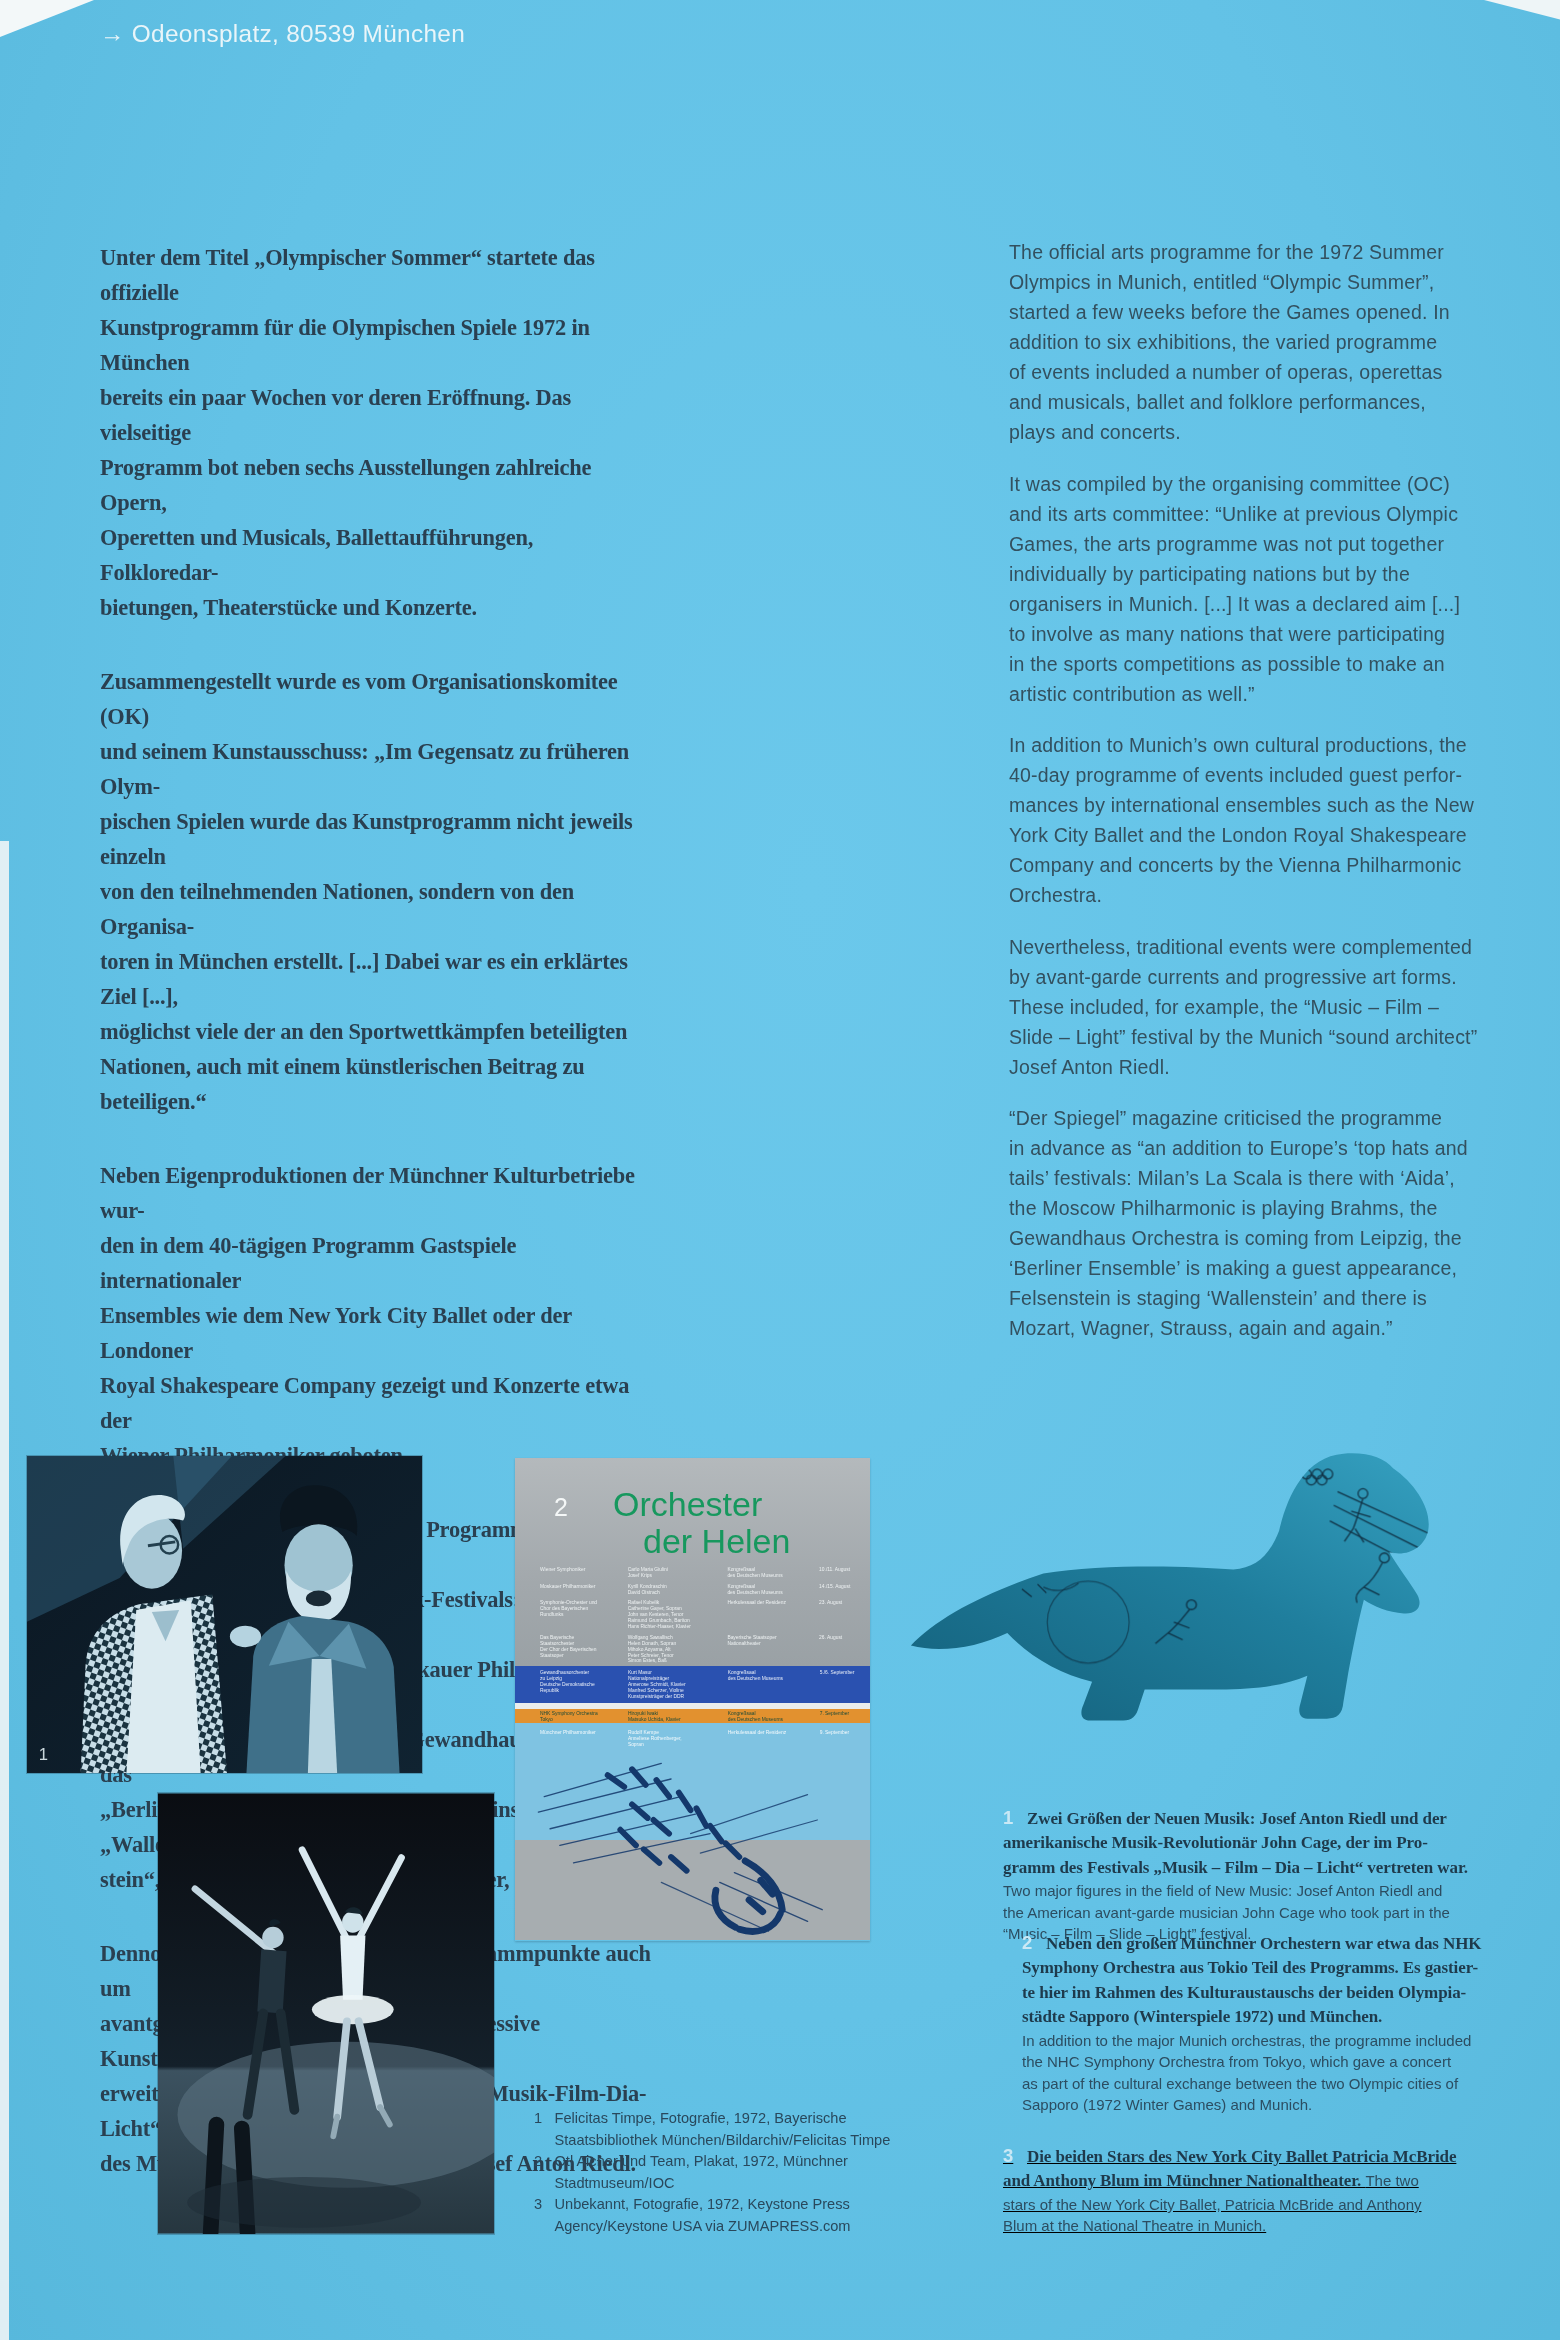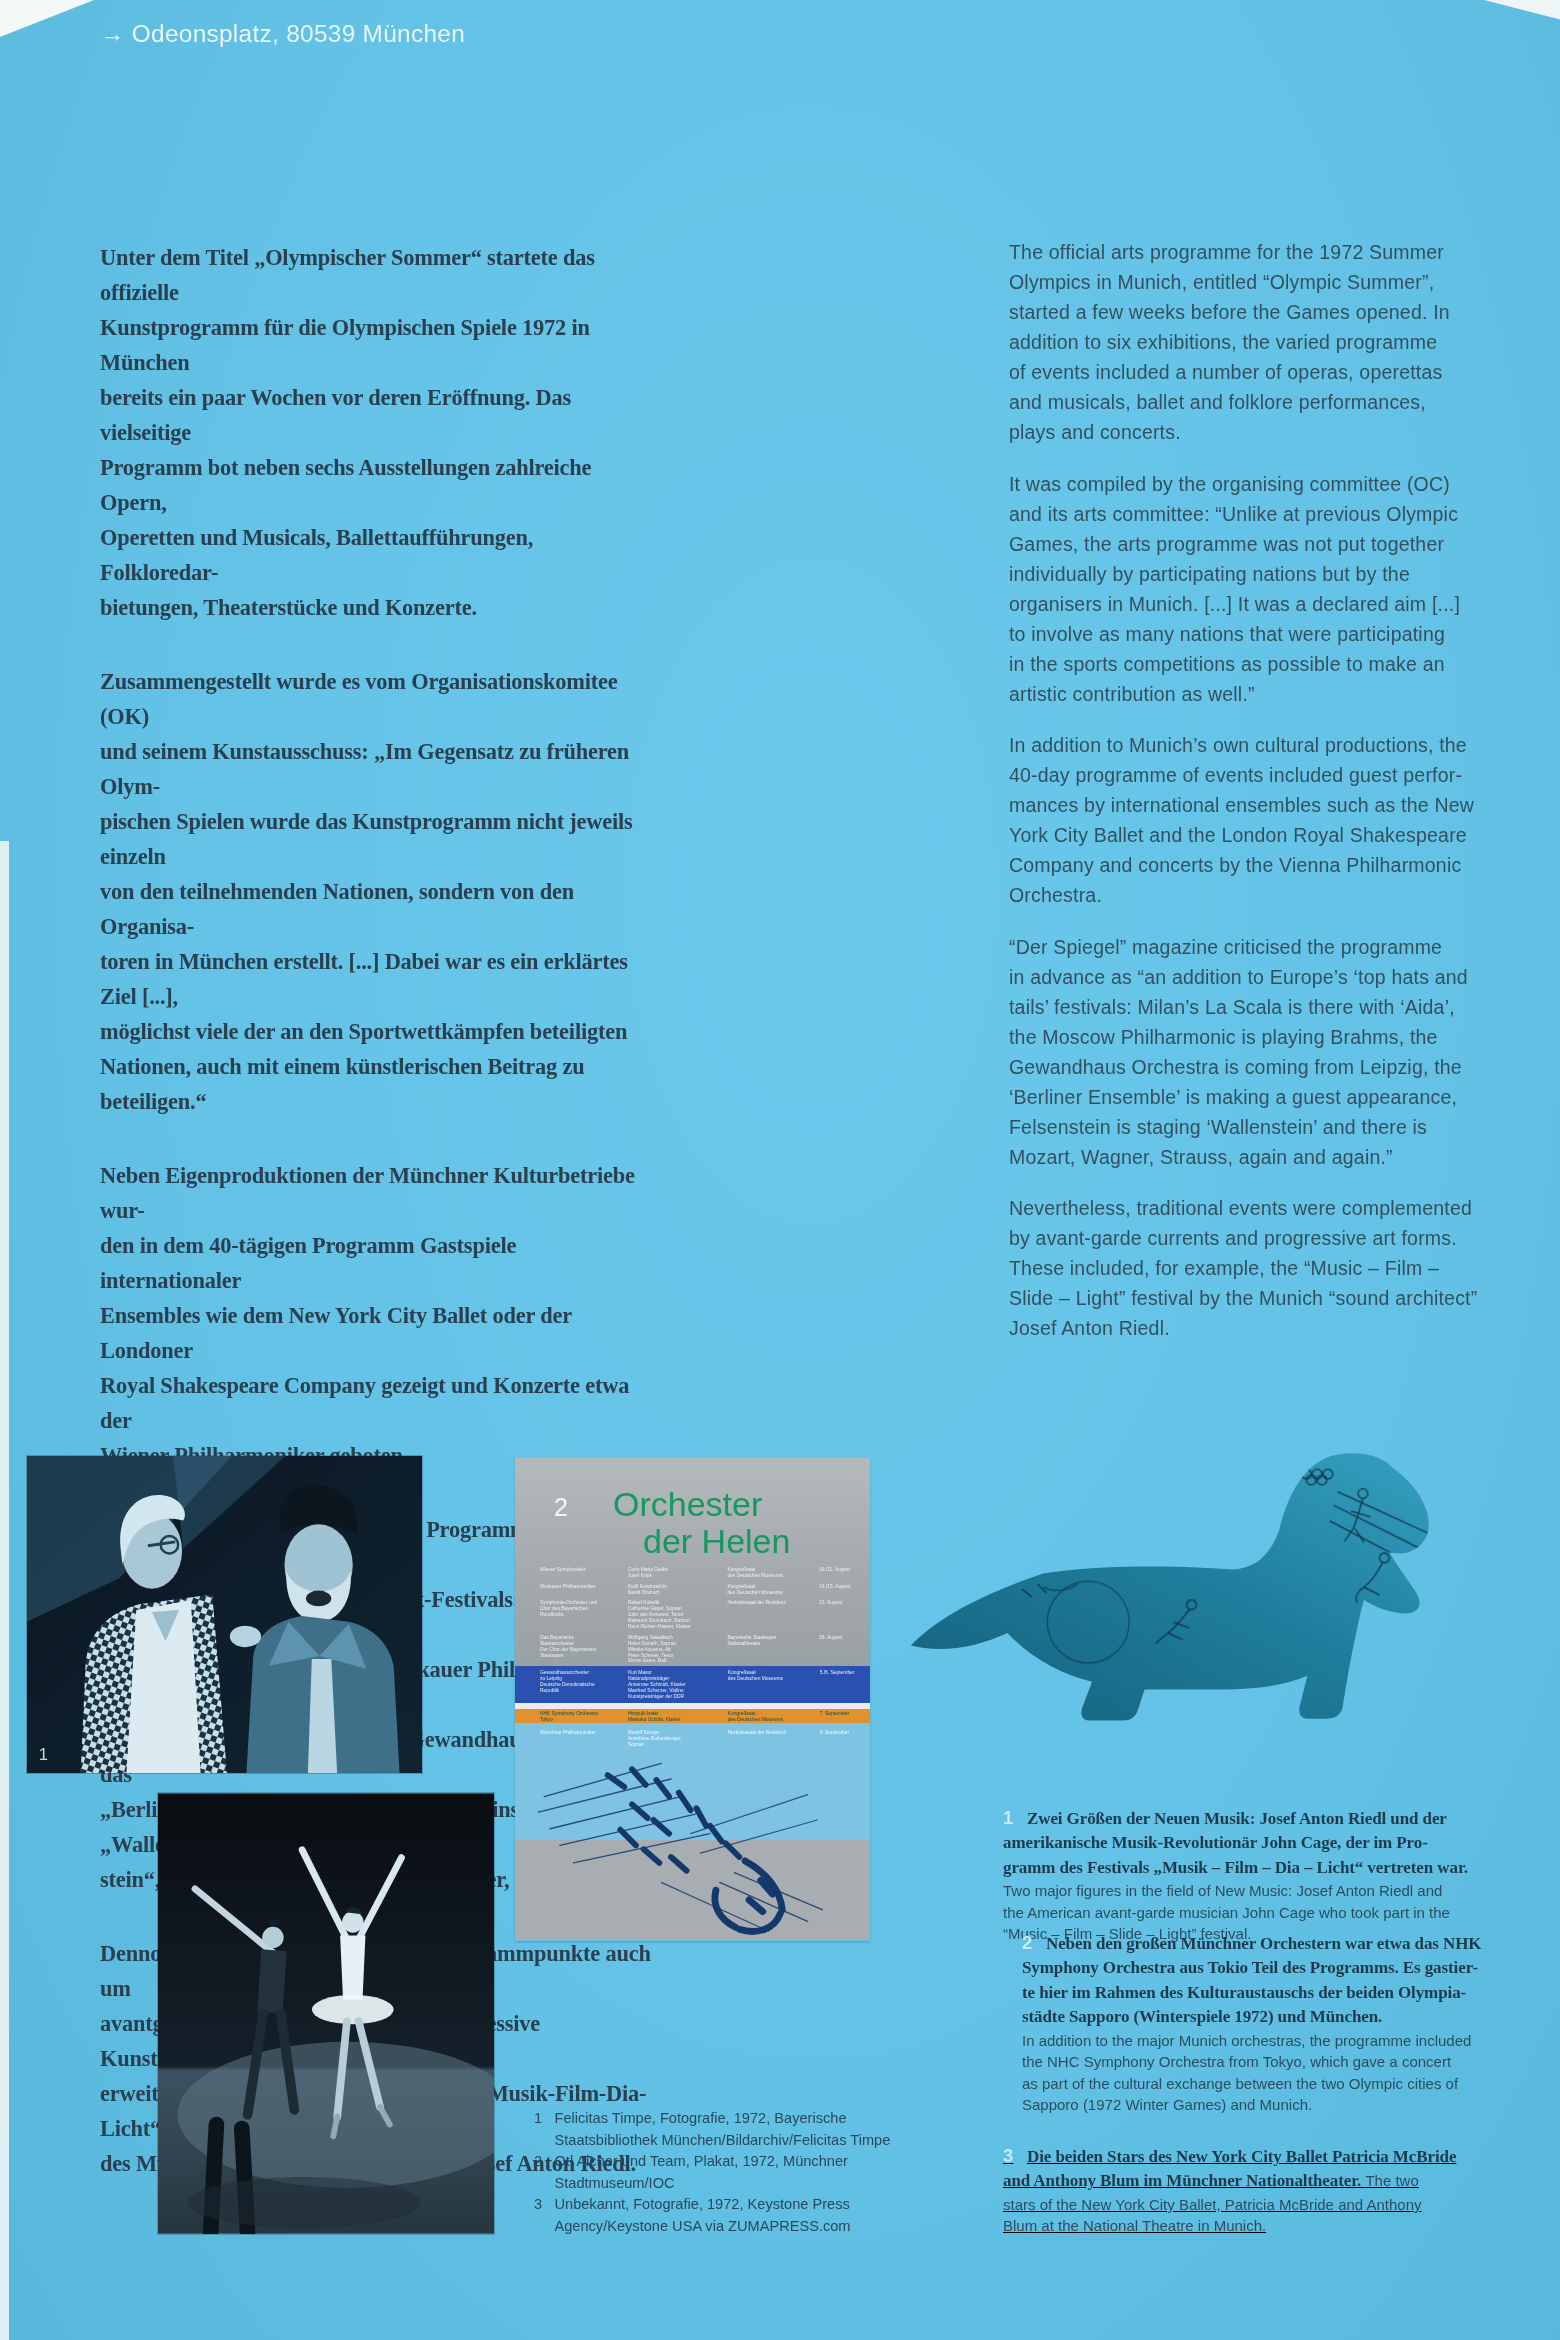--- a/index.html
+++ b/index.html
@@ -135,33 +135,33 @@
 organisers in Munich. [...] It was a declared aim [...]
 to involve as many nations that were participating
 in the sports competitions as possible to make an
 artistic contribution as well.”</p>
     <p>In addition to Munich’s own cultural productions, the
 40-day programme of events included guest perfor-
 mances by international ensembles such as the New
 York City Ballet and the London Royal Shakespeare
 Company and concerts by the Vienna Philharmonic
 Orchestra.</p>
+    <p>Nevertheless, traditional events were complemented
+by avant-garde currents and progressive art forms.
+These included, for example, the “Music – Film –
+Slide – Light” festival by the Munich “sound architect”
+Josef Anton Riedl.</p>
     <p>“Der Spiegel” magazine criticised the programme
 in advance as “an addition to Europe’s ‘top hats and
 tails’ festivals: Milan’s La Scala is there with ‘Aida’,
 the Moscow Philharmonic is playing Brahms, the
 Gewandhaus Orchestra is coming from Leipzig, the
 ‘Berliner Ensemble’ is making a guest appearance,
 Felsenstein is staging ‘Wallenstein’ and there is
 Mozart, Wagner, Strauss, again and again.”</p>
-    <p>Nevertheless, traditional events were complemented
-by avant-garde currents and progressive art forms.
-These included, for example, the “Music – Film –
-Slide – Light” festival by the Munich “sound architect”
-Josef Anton Riedl.</p>
   </div>
 
   <figure class="photo1">
     <svg width="395" height="317" viewBox="0 0 405 325">
       <defs>
         <linearGradient id="p1bg" x1="0" y1="0" x2="1" y2="1">
           <stop offset="0" stop-color="#0b1722"></stop>
             <stop offset="1" stop-color="#102331"></stop>
         </linearGradient>
         <pattern id="check" width="12" height="12" patternUnits="userSpaceOnUse" patternTransform="rotate(20)">

